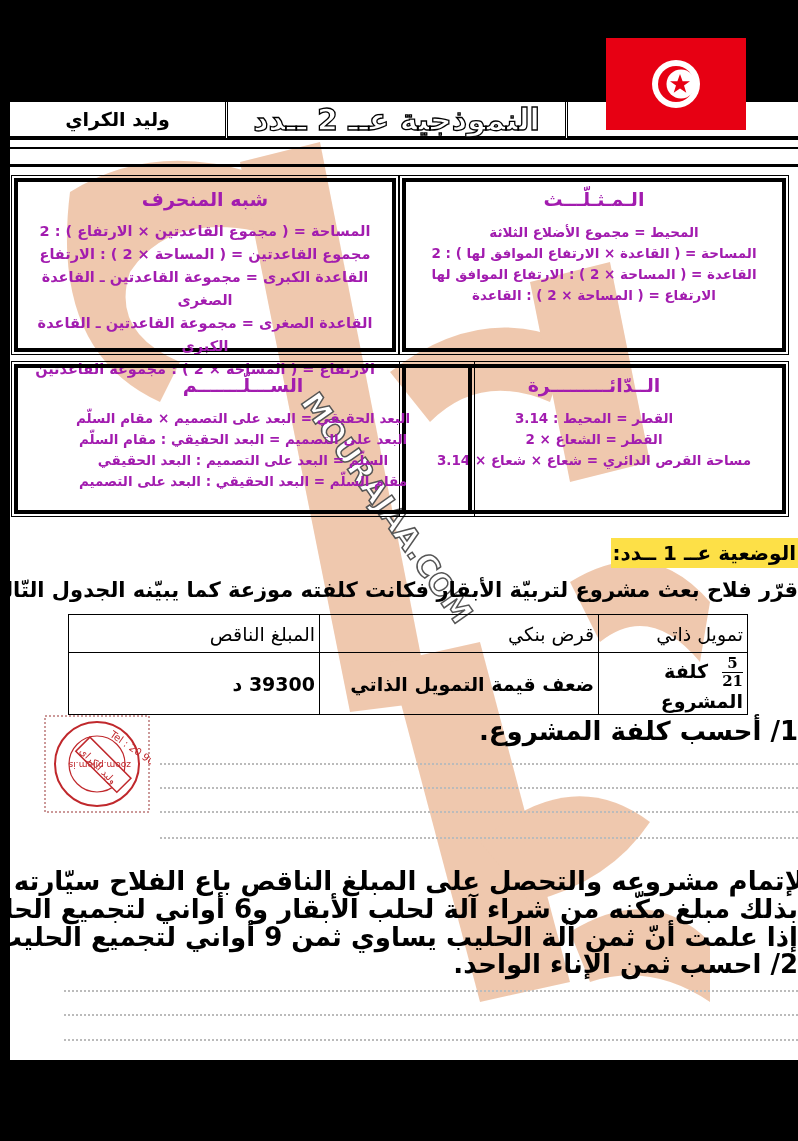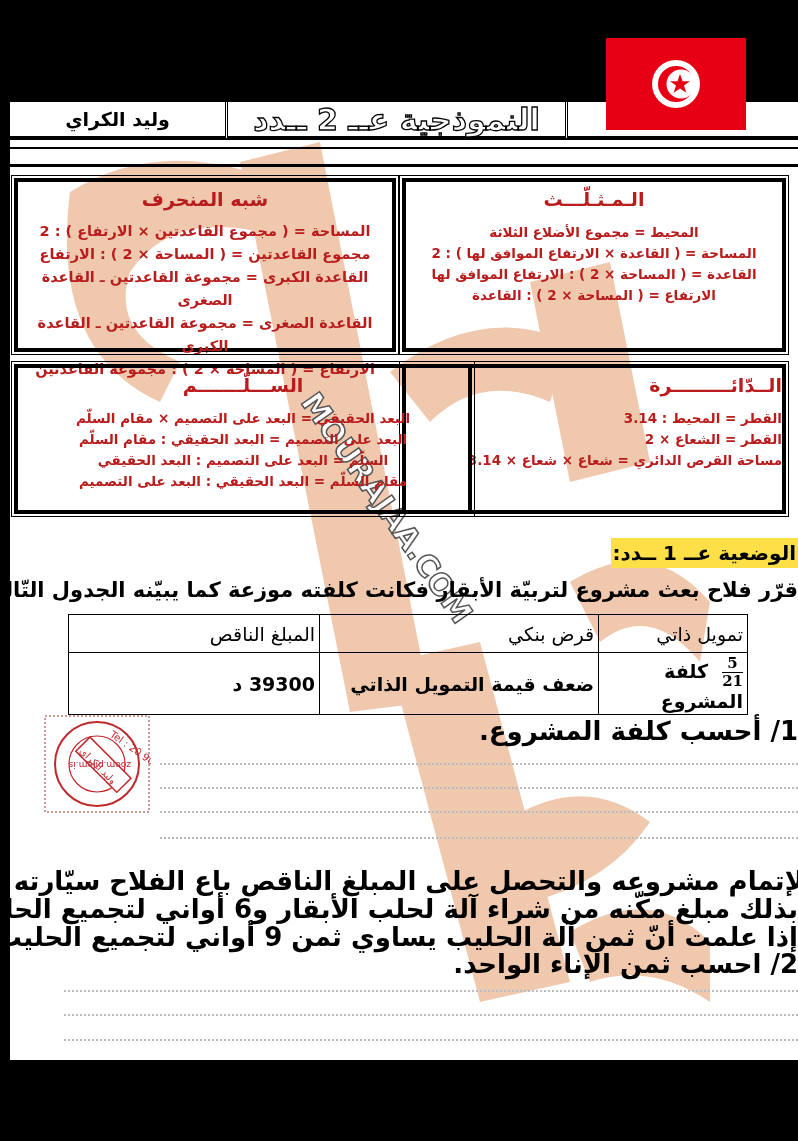--- a/index.html
+++ b/index.html
@@ -25,21 +25,21 @@
     .hdr .title  { left: 218px; width: 340px; font-size: 30px; font-weight: bold;
                    color: #fff; -webkit-text-stroke: 1.3px #000; letter-spacing: 2px; }
     .hdr .right  { left: 558px; width: 230px; border-right: none; }
     .hdr-line { position: absolute; left: 0; top: 45px; width: 788px; height: 2px; background: #000; }
     .hdr-line2 { position: absolute; left: 0; top: 62px; width: 788px; height: 3px; background: #000; }
 
     
     .box {
       position: absolute; border: 4px solid #000; box-sizing: border-box; background: transparent;
       outline: 1px solid #000; outline-offset: 2px;
-      direction: rtl; text-align: center; color: #b91c1c;
+      direction: rtl; text-align: center; color: #a21caf;
     }
     .box .btitle { font-size: 19px; font-weight: bold; margin-top: 6px; }
     .box .lines { margin-top: 12px; font-size: 13.5px; font-weight: bold; line-height: 21px; }
     .box.trap .lines { font-size: 14.5px; line-height: 23px; margin-top: 10px; }
 
     .sit-title {
       position: absolute; right: 0; top: 436px; background: #fde047;
       font-size: 20px; font-weight: bold; direction: rtl; padding: 0 2px; height: 30px; line-height: 30px;
     }
     .intro {
@@ -104,21 +104,21 @@
       <div class="btitle">شبه المنحرف</div>
       <div class="lines">
         <div>المساحة = ( مجموع القاعدتين × الارتفاع ) : 2</div>
         <div>مجموع القاعدتين = ( المساحة × 2 ) : الارتفاع</div>
         <div>القاعدة  الكبرى =  مجموعة القاعدتين ـ القاعدة الصغرى</div>
         <div>القاعدة الصغرى =  مجموعة القاعدتين ـ القاعدة الكبرى</div>
         <div>الارتفاع = ( المساحة × 2 ) : مجموعة القاعدتين</div>
       </div>
     </div>
 
-    <div class="box" style="left:392px; top:262px; width:384px; height:150px;text-align:right;">
+    <div class="box" style="left:392px; top:262px; width:384px; height:150px;">
       <div class="btitle">الــدّائـــــــــرة</div>
       <div class="lines">
         <div>القطر = المحيط : 3.14</div>
         <div>القطر = الشعاع × 2</div>
         <div>مساحة القرص الدائري =  شعاع × شعاع × 3.14</div>
       </div>
     </div>
 
     <div class="box" style="left:4px; top:262px; width:458px; height:150px;">
       <div class="btitle">الســـلّـــــــم</div>

